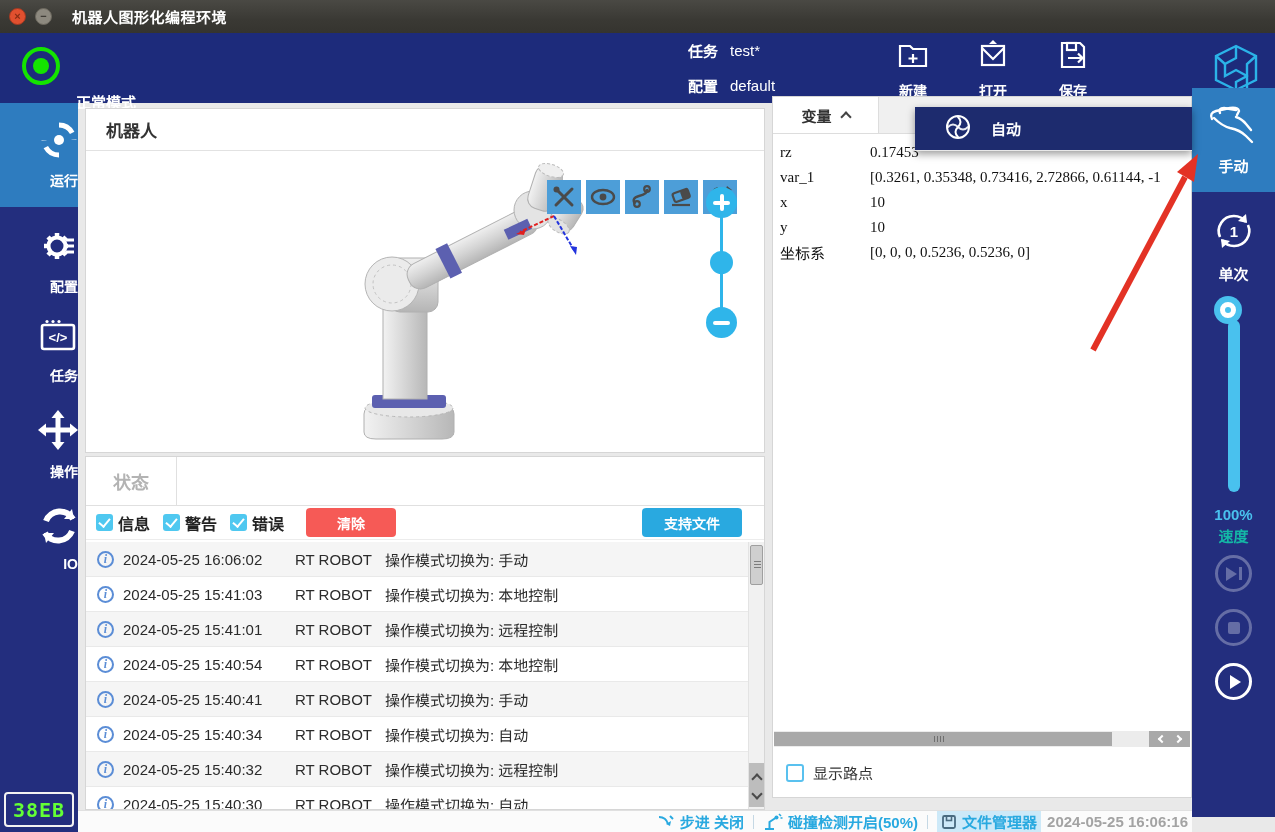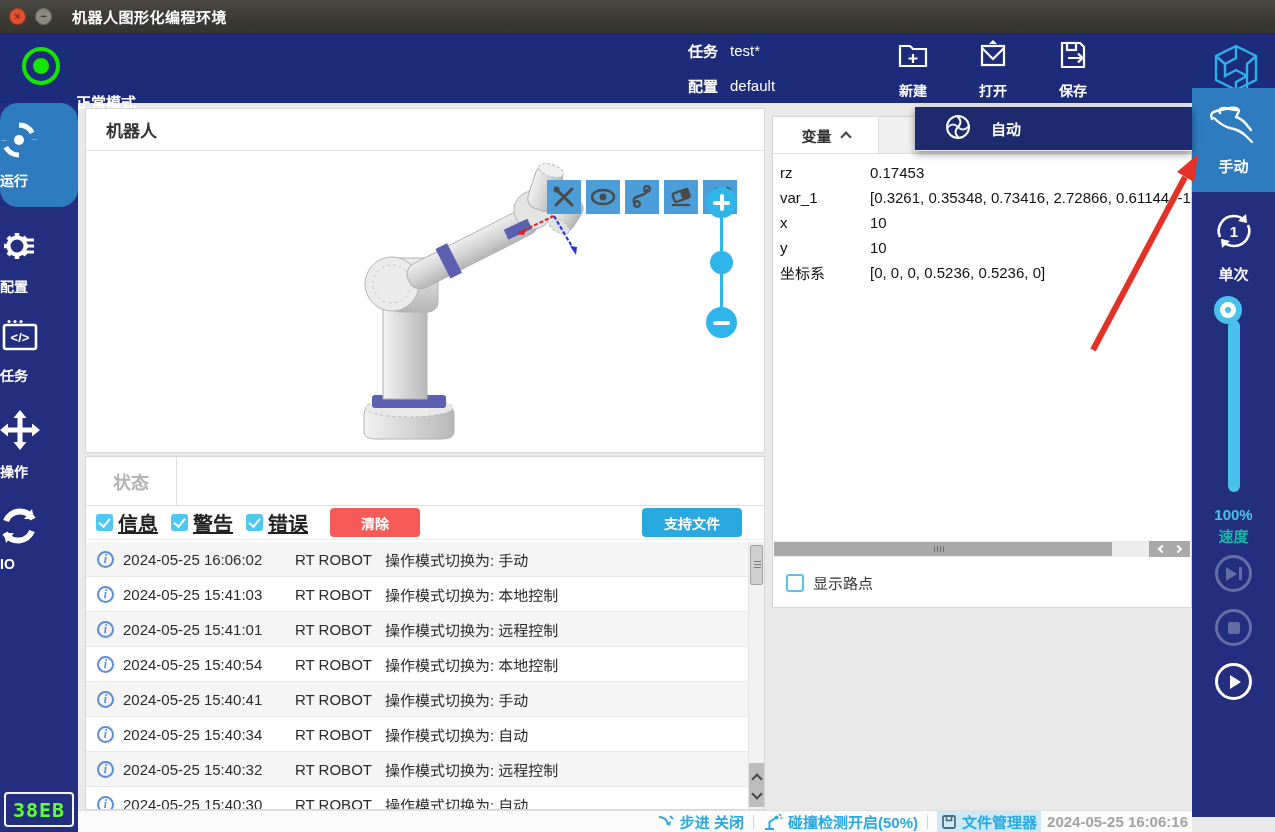--- a/index.html
+++ b/index.html
@@ -29,21 +29,21 @@
   .hdr-kv { color:#fff; font-size:15px; display:flex; gap:12px; align-items:center; }
   .hdr-kv .k { font-weight:bold; }
   .hdr-kv .v { font-weight:normal; }
   .hdr-btn { width:58px; display:flex; flex-direction:column; align-items:center; gap:3px;
     color:#fff; cursor:pointer; }
   .hdr-btn .lbl { font-size:14px; font-weight:bold; }
 
   
   .left-sidebar { left:0; top:103px; width:78px; height:729px; background:#232e7e; }
   .side-item { position:absolute; left:0; width:78px; display:flex; flex-direction:column;
-    align-items:flex-start; justify-content:center; gap:7px; color:#fff; cursor:pointer;border-radius:18px; }
+    align-items:flex-end; justify-content:center; gap:7px; color:#fff; cursor:pointer; }
   .side-item .lbl { font-size:14px; font-weight:bold; }
   .side-item.active { background:#2e7cbf; }
 
   
   .right-sidebar { left:1192px; top:88px; width:96px; height:729px; background:#232e7e; }
   .rside-item { position:absolute; left:0; width:83px; display:flex; flex-direction:column;
     align-items:center; justify-content:center; gap:6px; color:#fff; cursor:pointer; }
   .rside-item .lbl { font-size:15px; font-weight:bold; }
   .rside-item.active { background:#2e7cbf; }
   .speed-track { left:36px; top:232px; width:12px; height:172px; border-radius:6px; background:#49c1ee; }
@@ -81,21 +81,21 @@
   .log-panel { left:85px; top:456px; width:680px; height:354px; overflow:hidden; }
   .log-tabs { height:49px; border-bottom:1px solid #e0e0e0; display:flex; }
   .log-tab { width:91px; border-right:1px solid #e0e0e0; display:flex; align-items:center;
     justify-content:center; font-size:18px; font-weight:bold; cursor:pointer; }
   .log-tab.active { color:#222; }
   .log-tab.inactive { color:#b3b3b3; }
   .log-filterbar { height:34px; border-bottom:1px solid #ececec; display:flex; align-items:center; padding:0 10px; }
   .chk { width:17px; height:17px; border-radius:3px; background:#4fc8f0; position:relative; margin-right:5px; cursor:pointer; flex:none; }
   .chk::after { content:""; position:absolute; left:5px; top:2px; width:5px; height:9px;
     border:solid #fff; border-width:0 2px 2px 0; transform:rotate(40deg); }
-  .chk-label { font-size:20px; font-weight:bold; color:#222; margin-right:13px;text-decoration:underline; }
+  .chk-label { font-size:16px; font-weight:bold; color:#222; margin-right:13px; }
   .btn-clear { margin-left:9px; width:90px; height:29px; background:#f65a56; color:#fff;
     border:none; border-radius:4px; font-size:14px; font-weight:bold; cursor:pointer; }
   .btn-support { margin-left:auto; margin-right:12px; width:100px; height:29px; background:#29a9e0;
     color:#fff; border:none; border-radius:4px; font-size:14px; font-weight:bold; cursor:pointer; }
   .log-rows { position:absolute; left:0; top:85px; width:663px; bottom:0; overflow:hidden; }
   .log-row { height:35px; display:flex; align-items:center; border-bottom:1px solid #e9e9e9; font-size:15px; color:#2b2b2b; }
   .log-row:nth-child(odd) { background:#f5f5f5; }
   .info-ico { flex:none; margin-left:11px; width:17px; height:17px; border-radius:50%;
     border:2px solid #5b8dd6; color:#5b8dd6; font-size:12px; font-weight:bold; font-style:italic;
     display:flex; align-items:center; justify-content:center; font-family:"Liberation Serif",serif; }
@@ -110,21 +110,21 @@
     background:#7d7d7d; box-shadow:0 3px 0 #7d7d7d, 0 6px 0 #7d7d7d; }
   .vbtns { position:absolute; left:0; bottom:2px; width:16px; height:44px; background:#bdbdbd;
     display:flex; flex-direction:column; align-items:center; justify-content:center; gap:7px; }
   .chev { width:8px; height:8px; border:solid #4a4a4a; border-width:0 2px 2px 0; cursor:pointer; }
   .chev.up { transform:rotate(-135deg); margin-top:4px; }
   .chev.down { transform:rotate(45deg); margin-bottom:2px; }
   .chev.left { transform:rotate(135deg); border-color:#fff; }
   .chev.right { transform:rotate(-45deg); border-color:#fff; }
 
   
-  .vars-panel { left:772px; top:116px; width:420px; height:492px; overflow:hidden; }
+  .vars-panel { left:772px; top:96px; width:420px; height:702px; overflow:hidden;font-family:Liberation Serif, serif; }
   .vars-head { height:37px; background:#f0f0f0; border-bottom:1px solid #dddddd; display:flex; }
   .vars-tab { width:106px; background:#fff; border-right:1px solid #dddddd; display:flex;
     align-items:center; justify-content:center; gap:10px; font-size:15px; font-weight:bold; color:#333; cursor:pointer; }
   .caret-up { width:8px; height:8px; border:solid #444; border-width:0 2px 2px 0; transform:rotate(-135deg); margin-top:4px; }
   .var-row { display:flex; height:25px; align-items:center; font-size:15px; color:#111; white-space:nowrap; }
   .var-name { width:97px; flex:none; padding-left:7px; }
   .var-value { overflow:hidden; }
   .hscroll { position:absolute; left:1px; bottom:50px; width:376px; height:16px; background:#ececec; }
   .hthumb { position:absolute; left:0; top:1px; width:338px; height:14px; background:#a9a9a9; cursor:pointer; }
   .hthumb::after { content:""; position:absolute; left:160px; top:4px; width:1px; height:6px;

